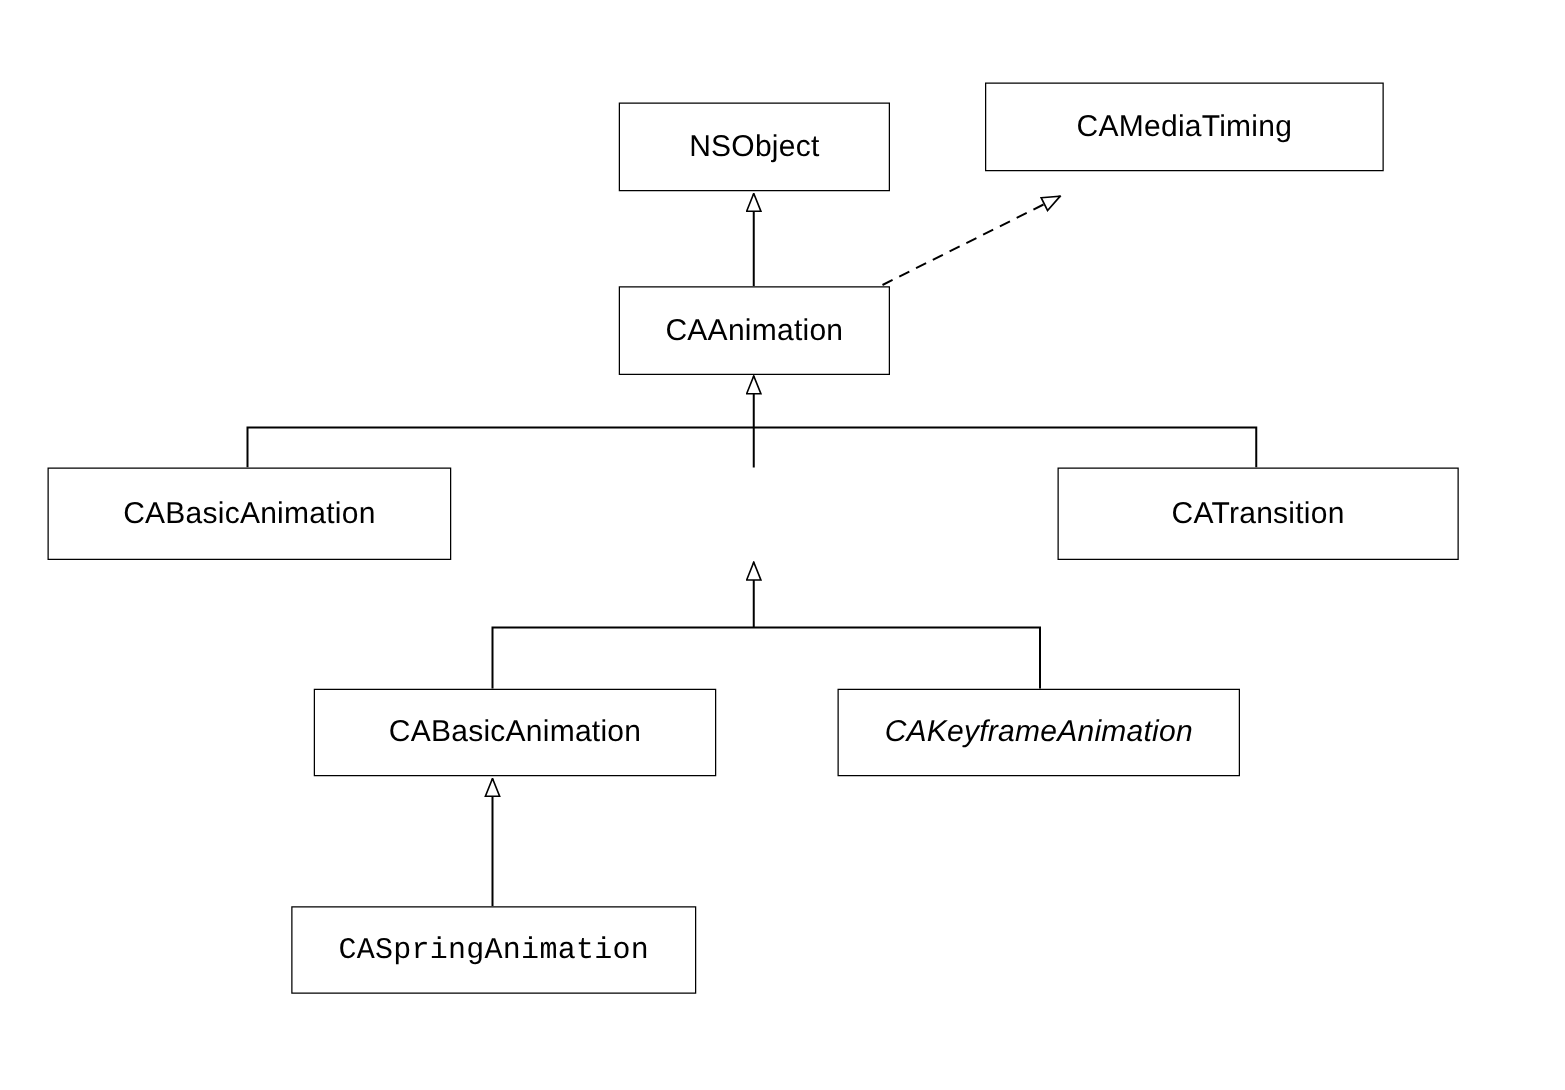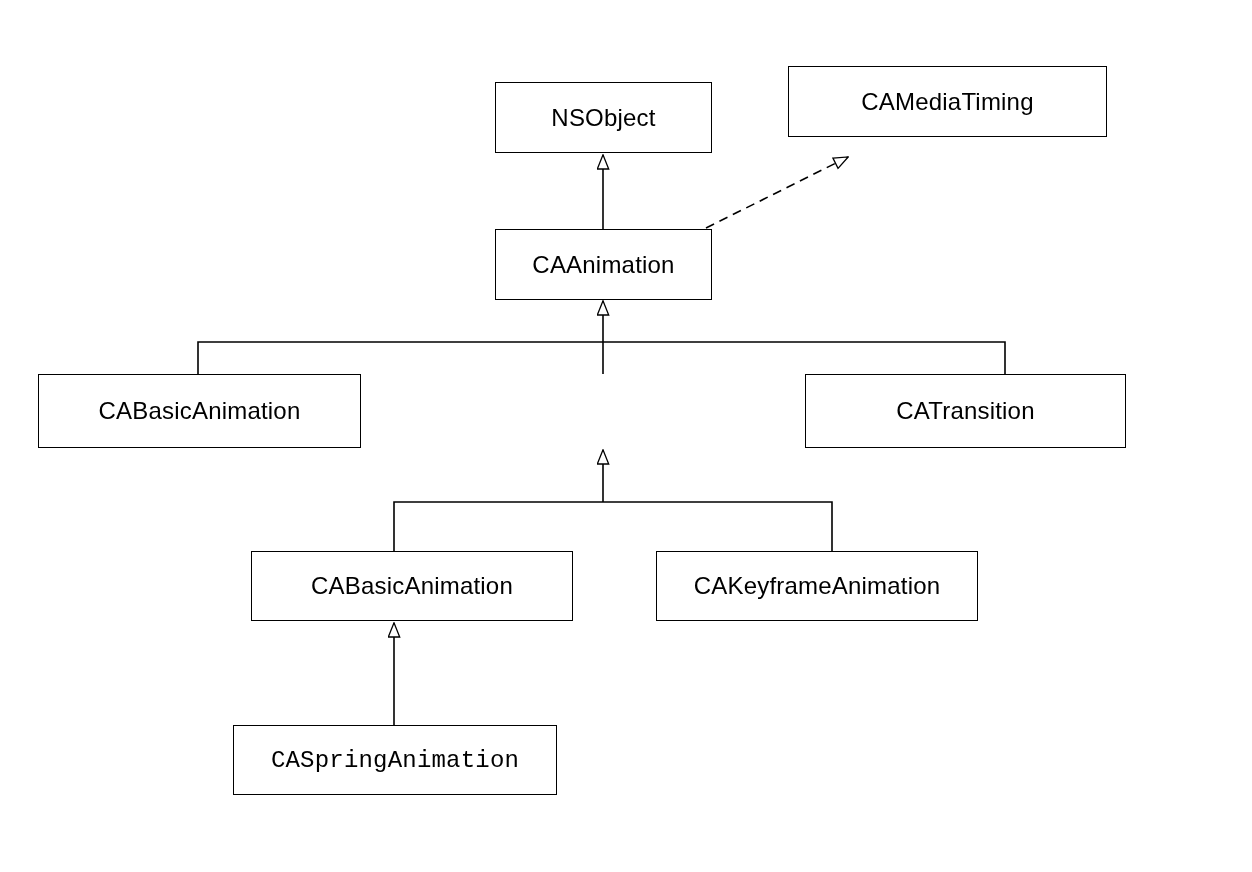--- a/index.html
+++ b/index.html
@@ -47,23 +47,23 @@
     color: var(--text);
     white-space: nowrap;
     letter-spacing: 0.2px;
   }
   
   .n-nsobject            { left: 495px; top:  82px; width: 217px; height: 71px; }
   .n-camediatiming       { left: 788px; top:  66px; width: 319px; height: 71px; }
   .n-caanimation         { left: 495px; top: 229px; width: 217px; height: 71px; }
   .n-caanimationgroup    { left:  38px; top: 374px; width: 323px; height: 74px; }
   .n-capropertyanimation { left: 442px; top: 374px; width: 323px; height: 74px; }
-  .n-catransition        { left: 805px; top: 374px; width: 321px; height: 74px; }
+  .n-catransition        { left: 846px; top: 374px; width: 321px; height: 74px; }
   .n-cabasicanimation    { left: 251px; top: 551px; width: 322px; height: 70px; }
-  .n-cakeyframeanimation { left: 656px; top: 551px; width: 322px; height: 70px; }
+  .n-cakeyframeanimation { left: 670px; top: 551px; width: 322px; height: 70px; font-style: italic; }
   .n-caspringanimation   { left: 233px; top: 725px; width: 324px; height: 70px; font-family: Liberation Mono, monospace; }
 </style>
 </head>
 <body>
 
 <div class="canvas">
 
   <svg class="edges-layer" width="1252" height="872" viewBox="0 0 1252 872" xmlns="http://www.w3.org/2000/svg">
     <defs>
       <marker id="hollow-triangle" viewBox="0 0 16 13" refX="15" refY="6.5" markerWidth="16" markerHeight="13" orient="auto" markerUnits="userSpaceOnUse">

